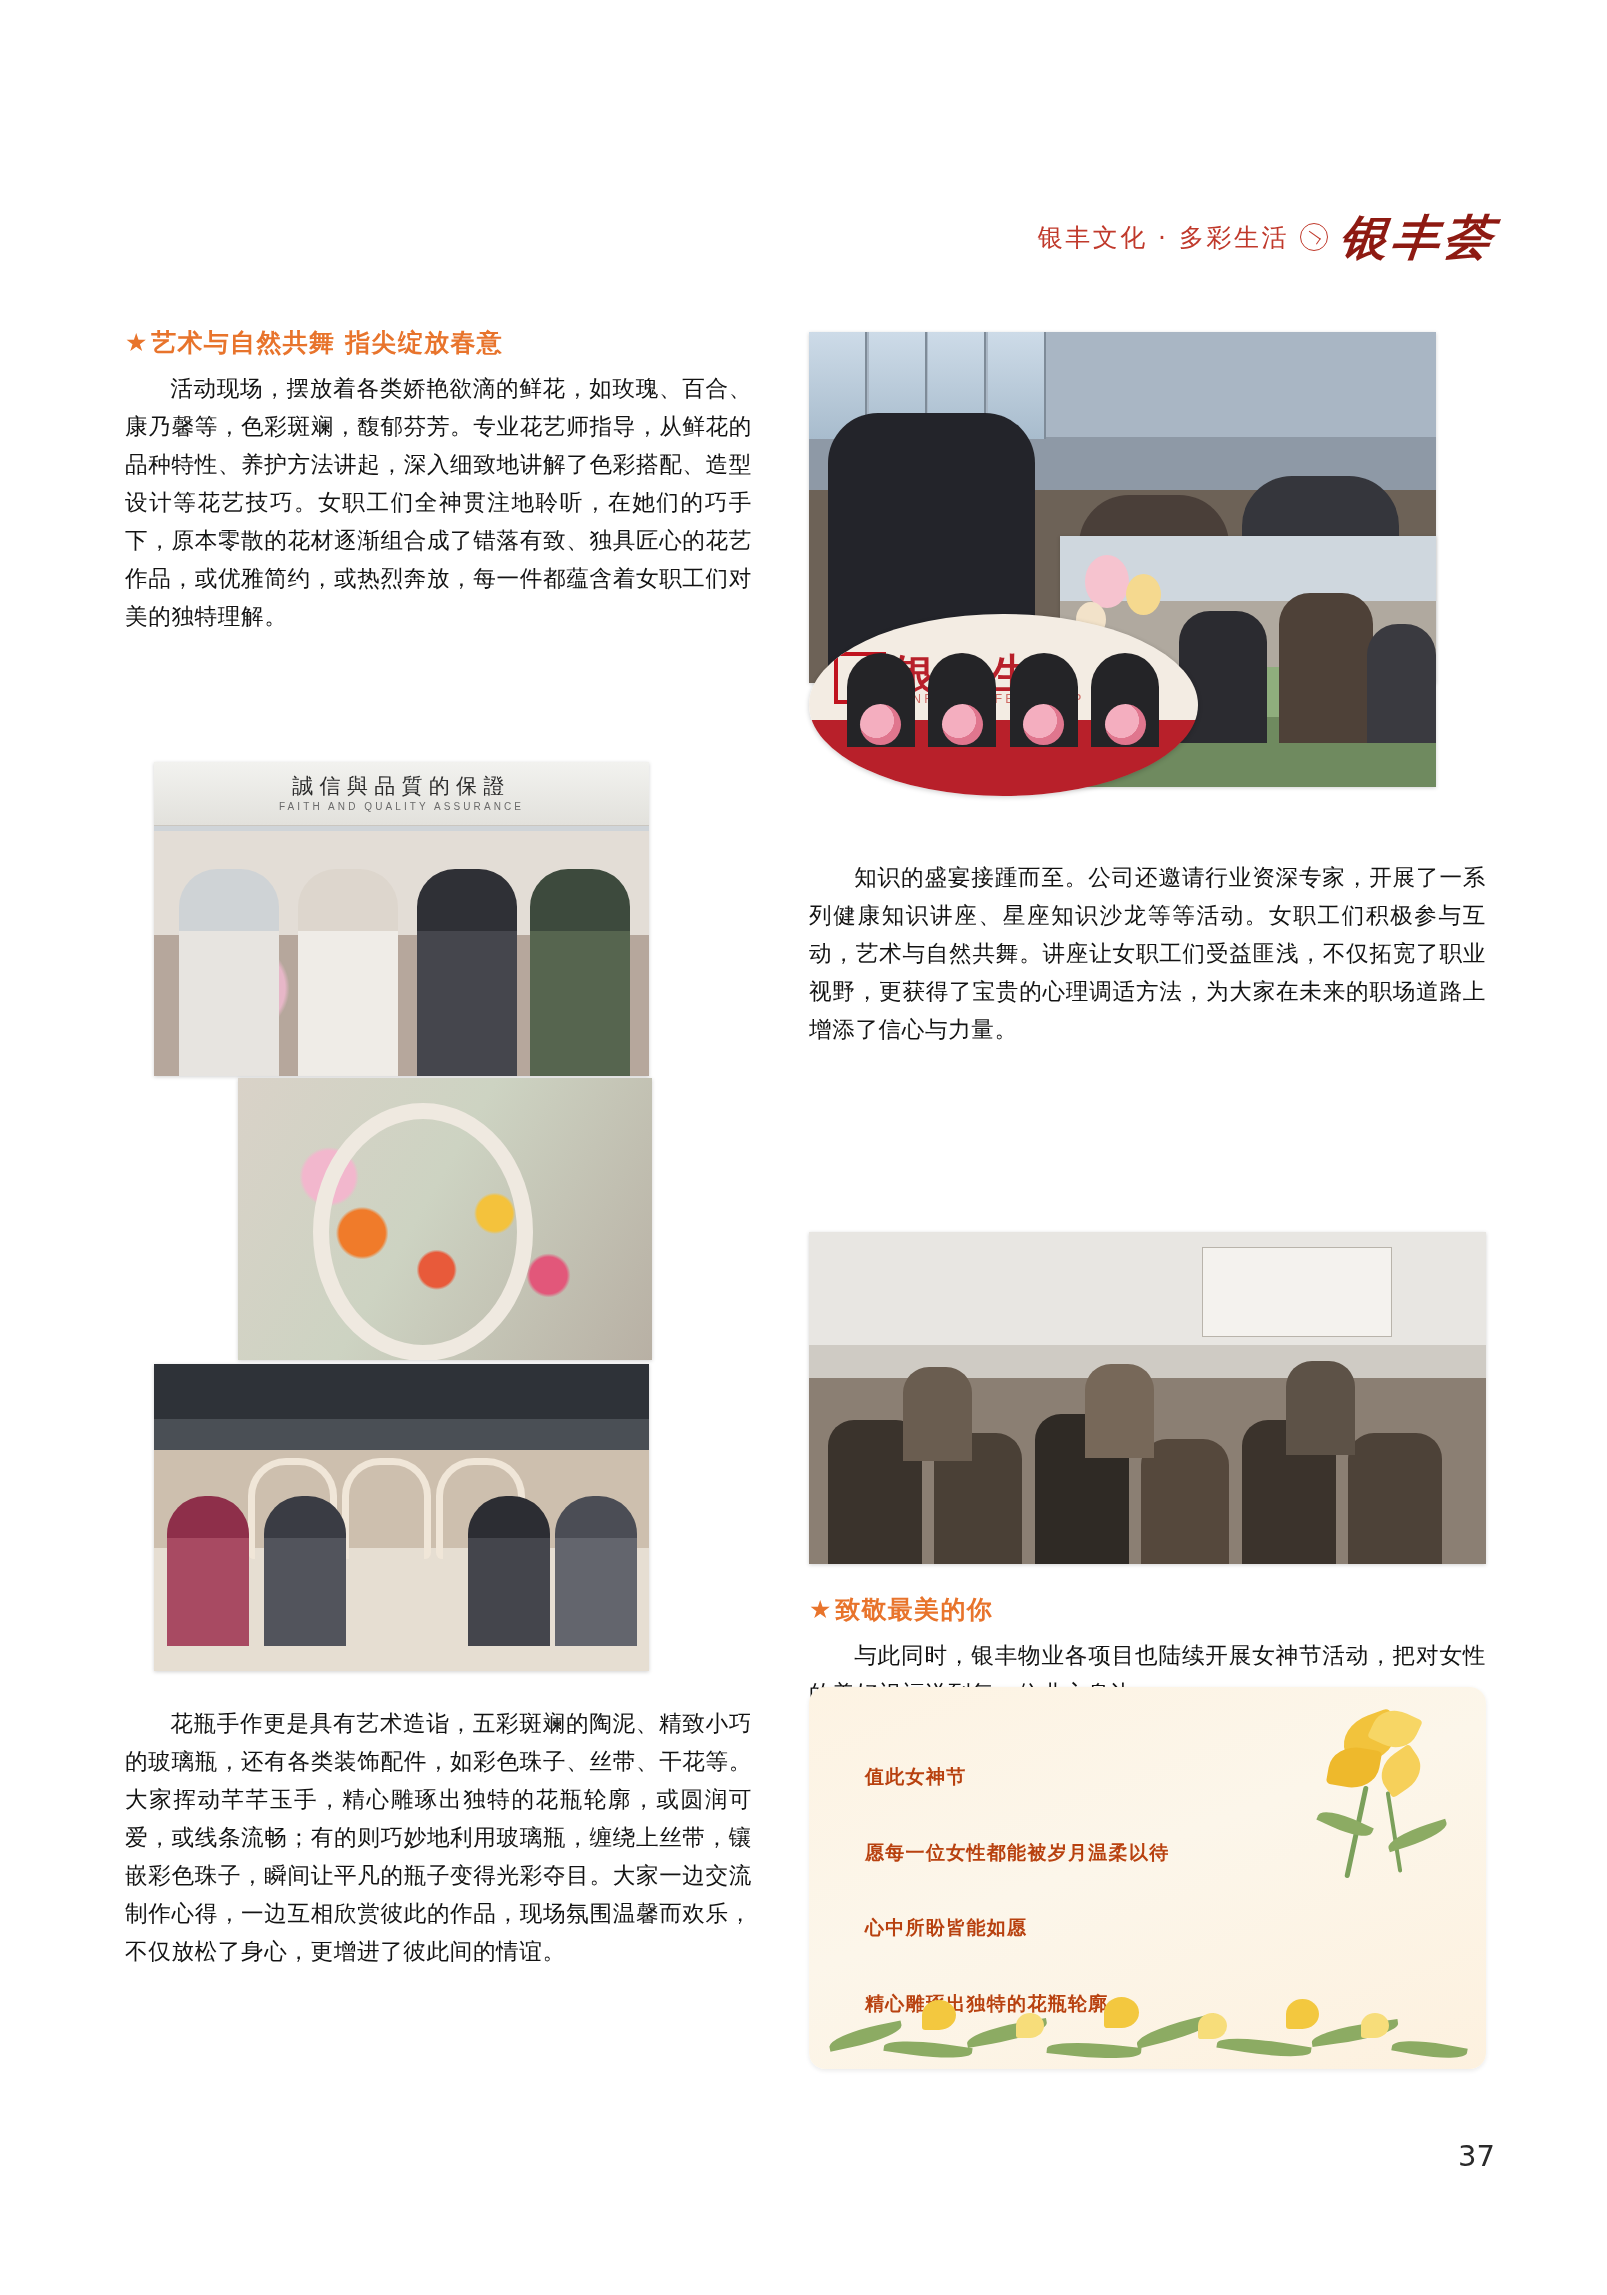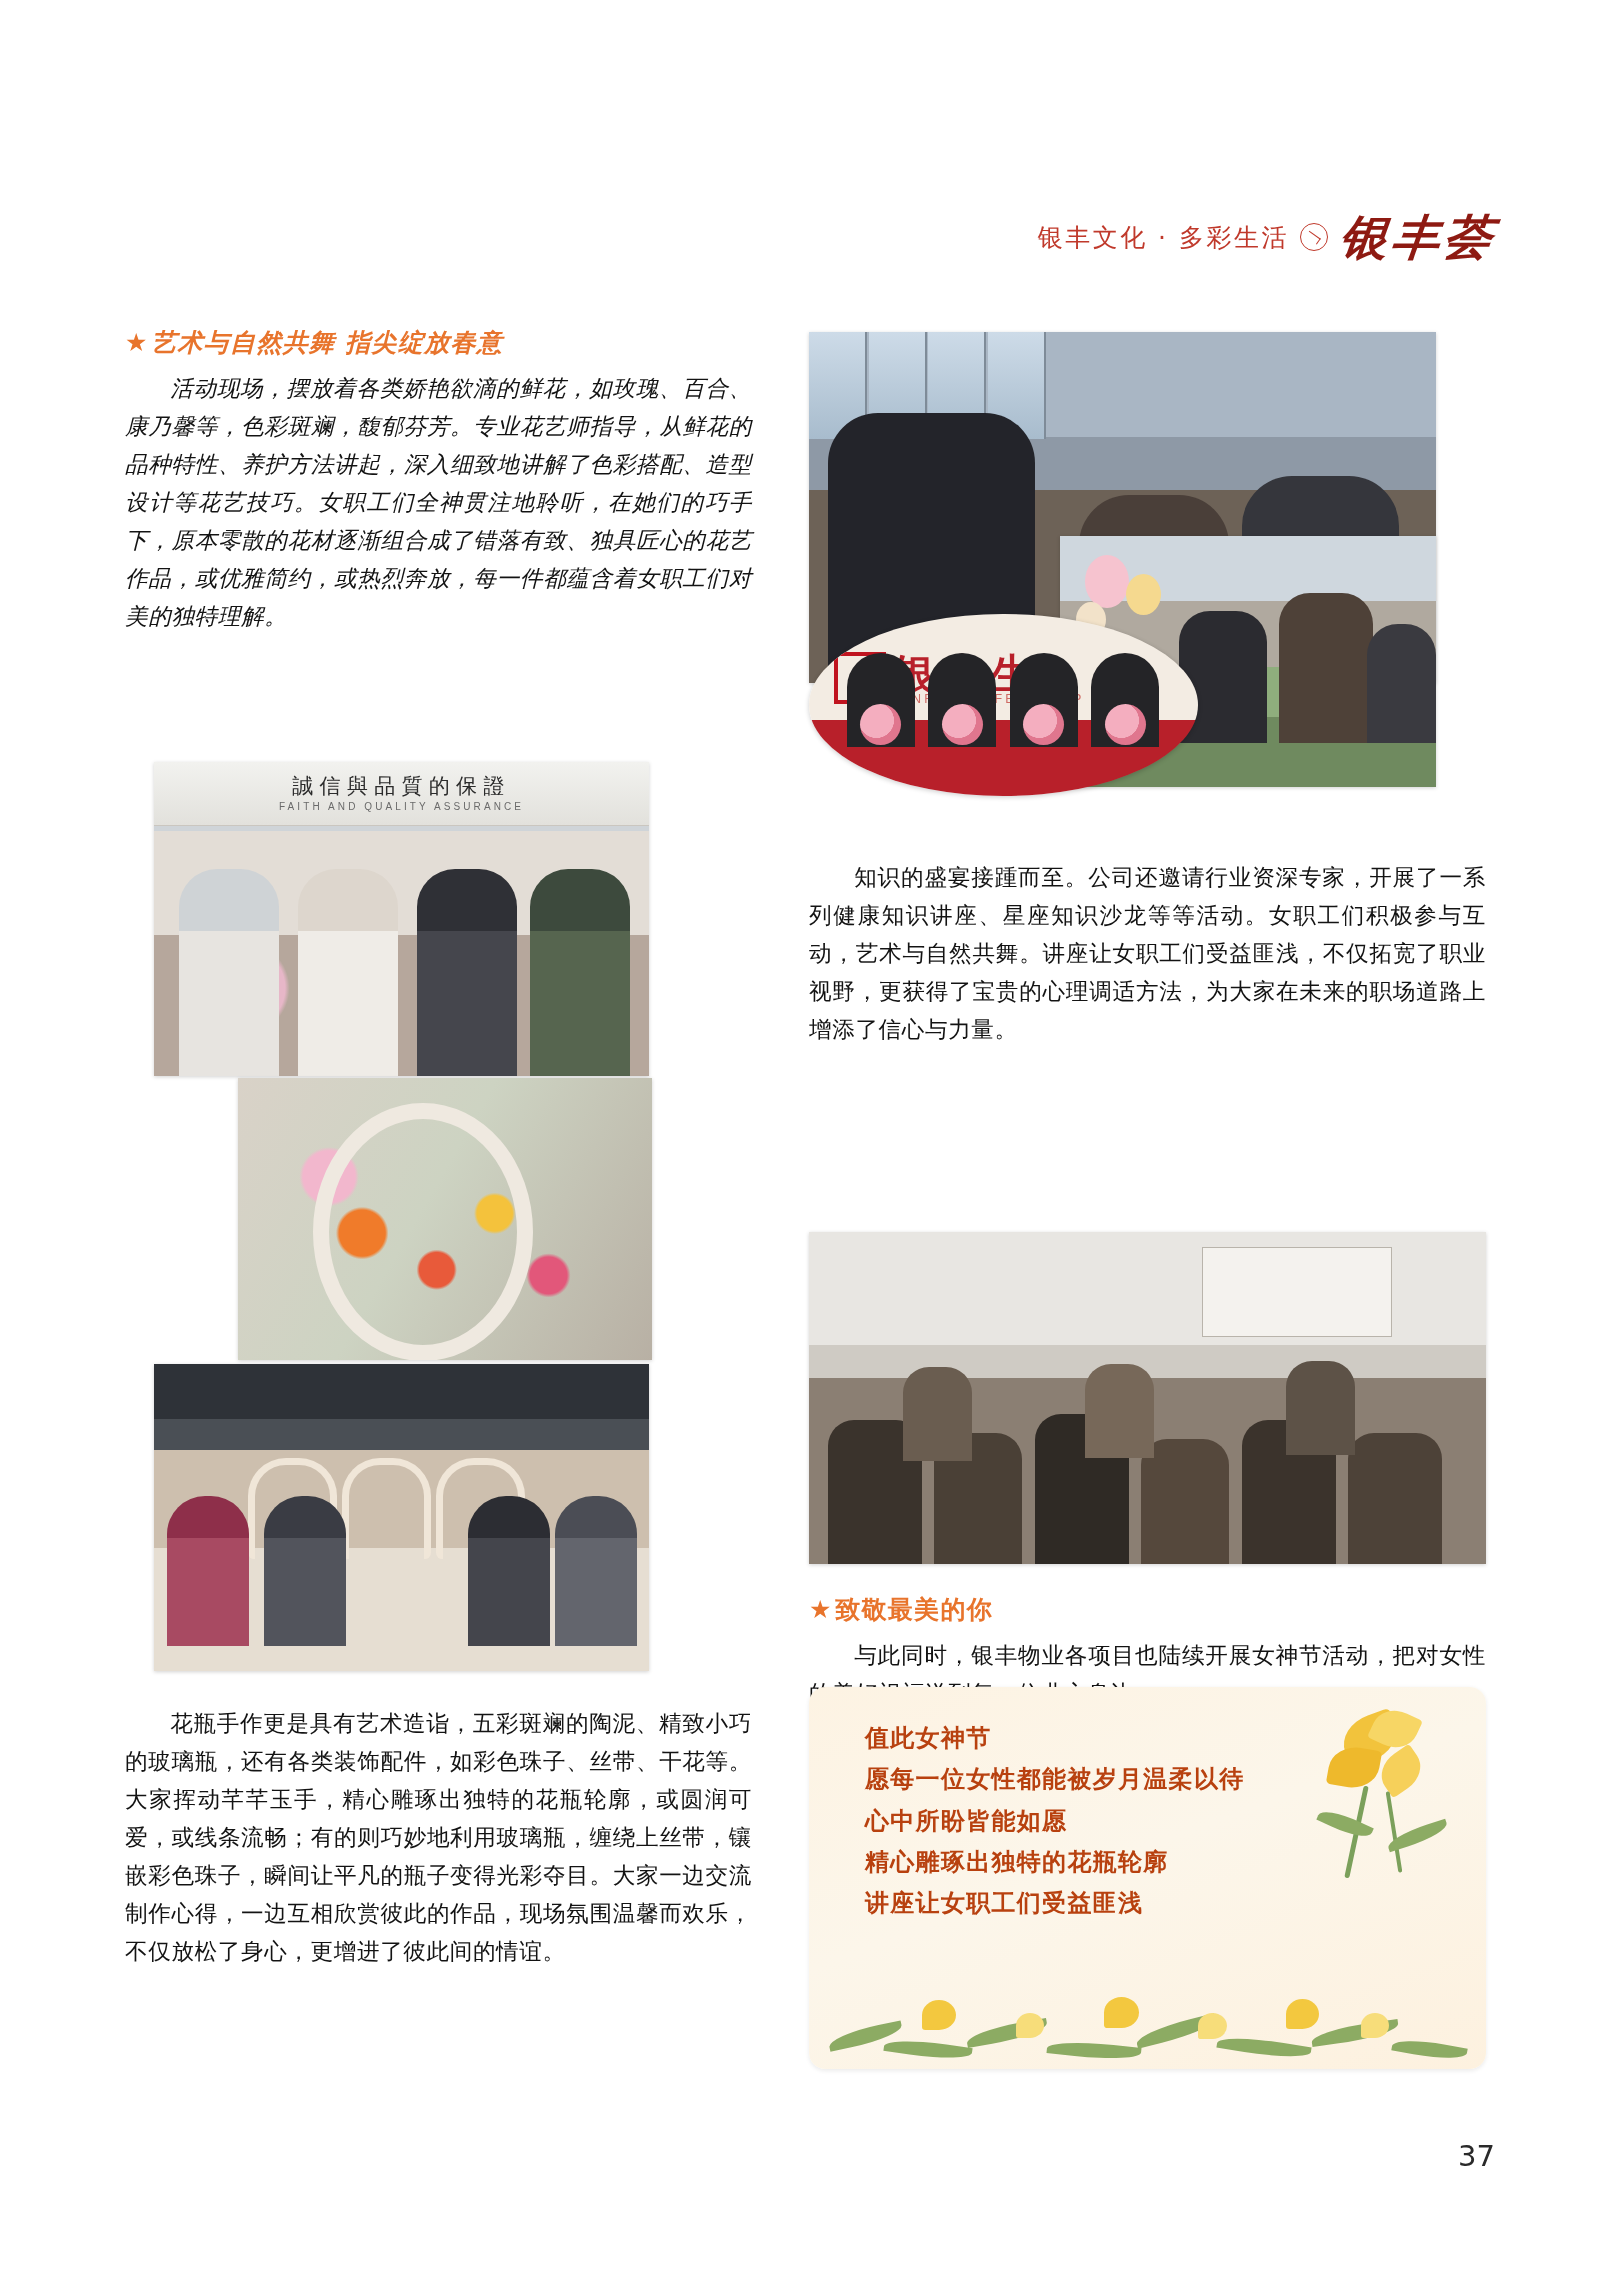--- a/index.html
+++ b/index.html
@@ -65,21 +65,20 @@
     line-height: 1;
     transform: skewX(-6deg);
   }
 
   
   .col-left {
     position: absolute;
     left: 125px;
     top: 326px;
     width: 627px;
-    font-style: italic;
   }
 
   
   .sec-head {
     font-size: 25px;
     font-weight: 700;
     color: #e8742c;
     letter-spacing: 1.3px;
     font-family: "DejaVu Sans", sans-serif;
     margin: 0 0 11.3px 0;
@@ -302,27 +301,28 @@
     overflow: hidden;
     box-shadow: 0 1.3px 4.4px rgba(0,0,0,0.08);
   }
   #poem-card .poem {
     position: absolute;
     left: 56px;
     top: 30px;
     width: 426px;
   }
   #poem-card .poem .ln {
-    font-size: 24px;
+    font-size: 19px;
     line-height: 1.72;
     color: #b8410f;
     font-family: "DejaVu Serif", serif;
     font-weight: 700;
     letter-spacing: 1.3px;
     white-space: nowrap;
+    margin-top: 43px;
   }
   #poem-card .flower-art {
     position: absolute;
     right: 25px;
     top: 16.3px;
     width: 182px;
     height: 188px;
   }
   #poem-card .petal {
     position: absolute;

